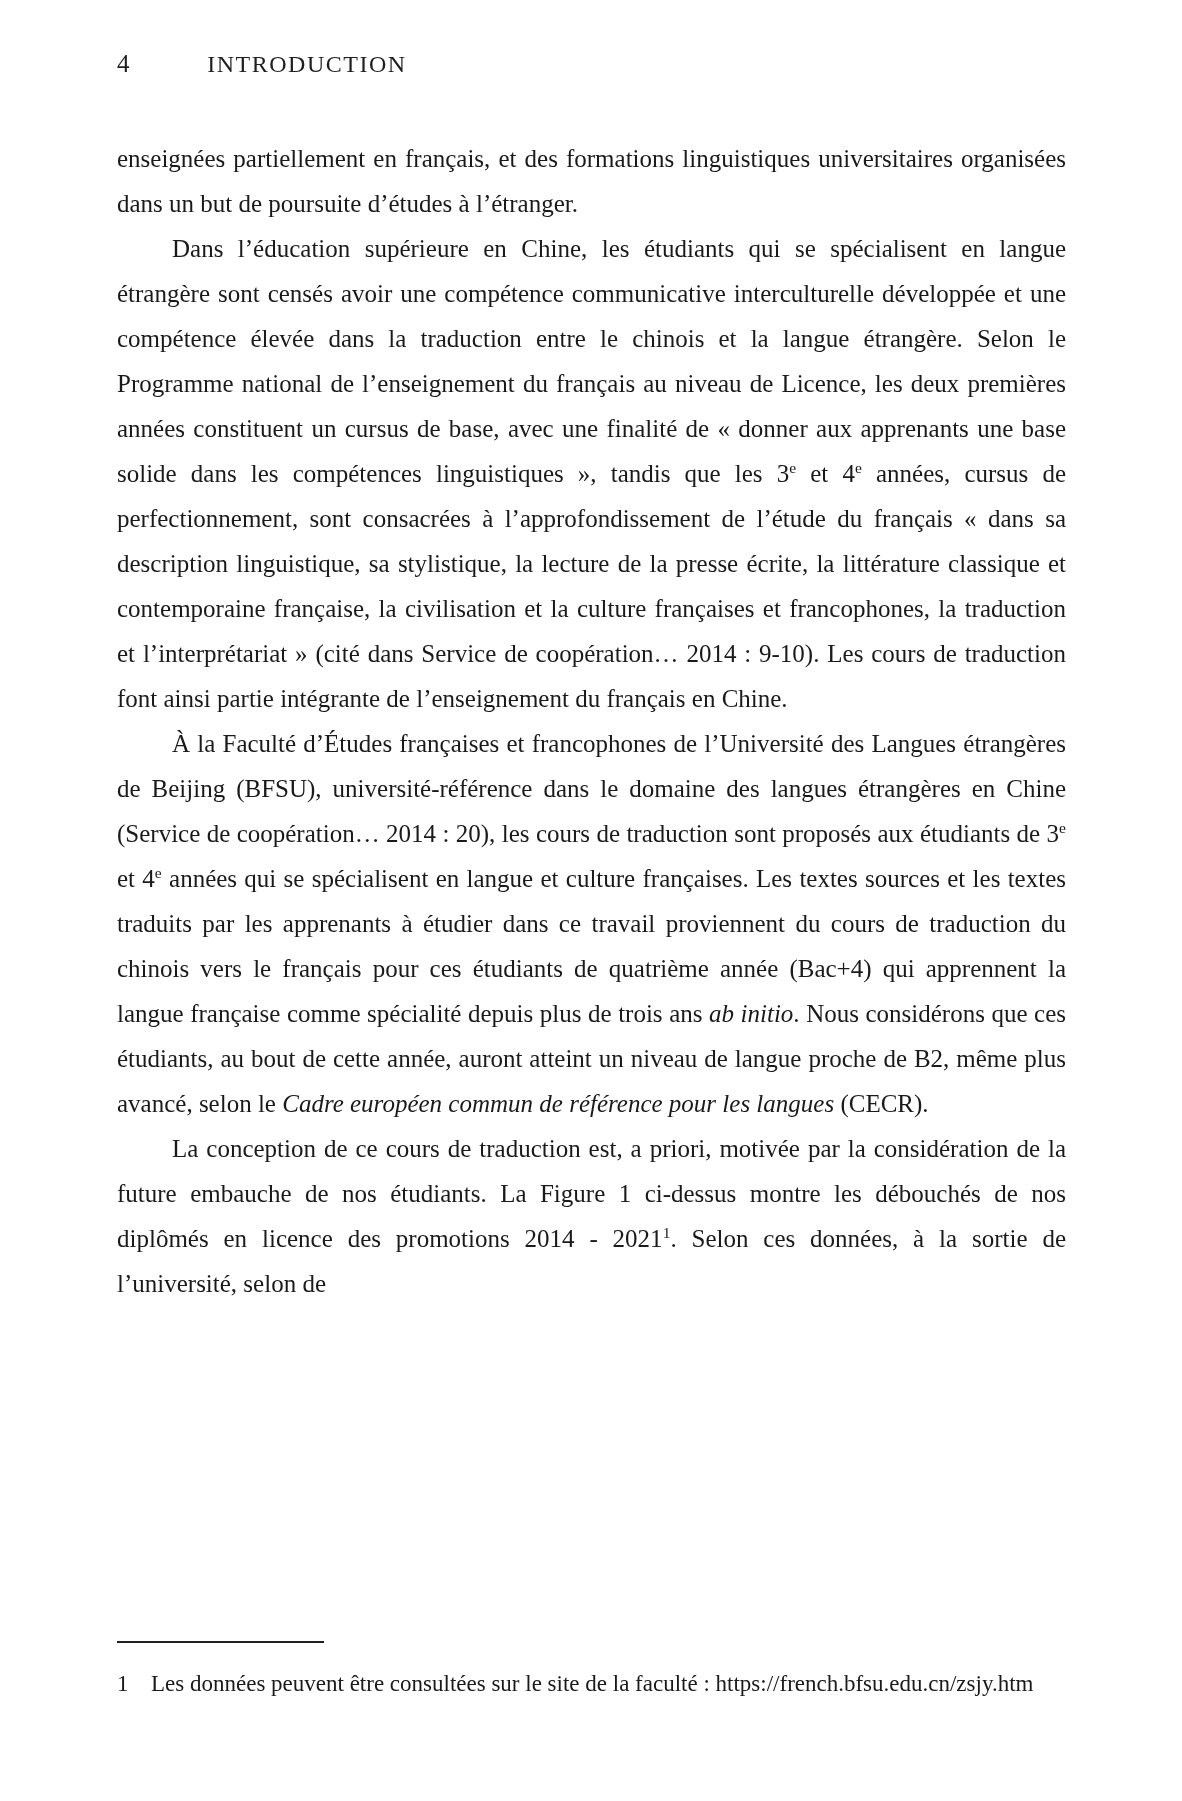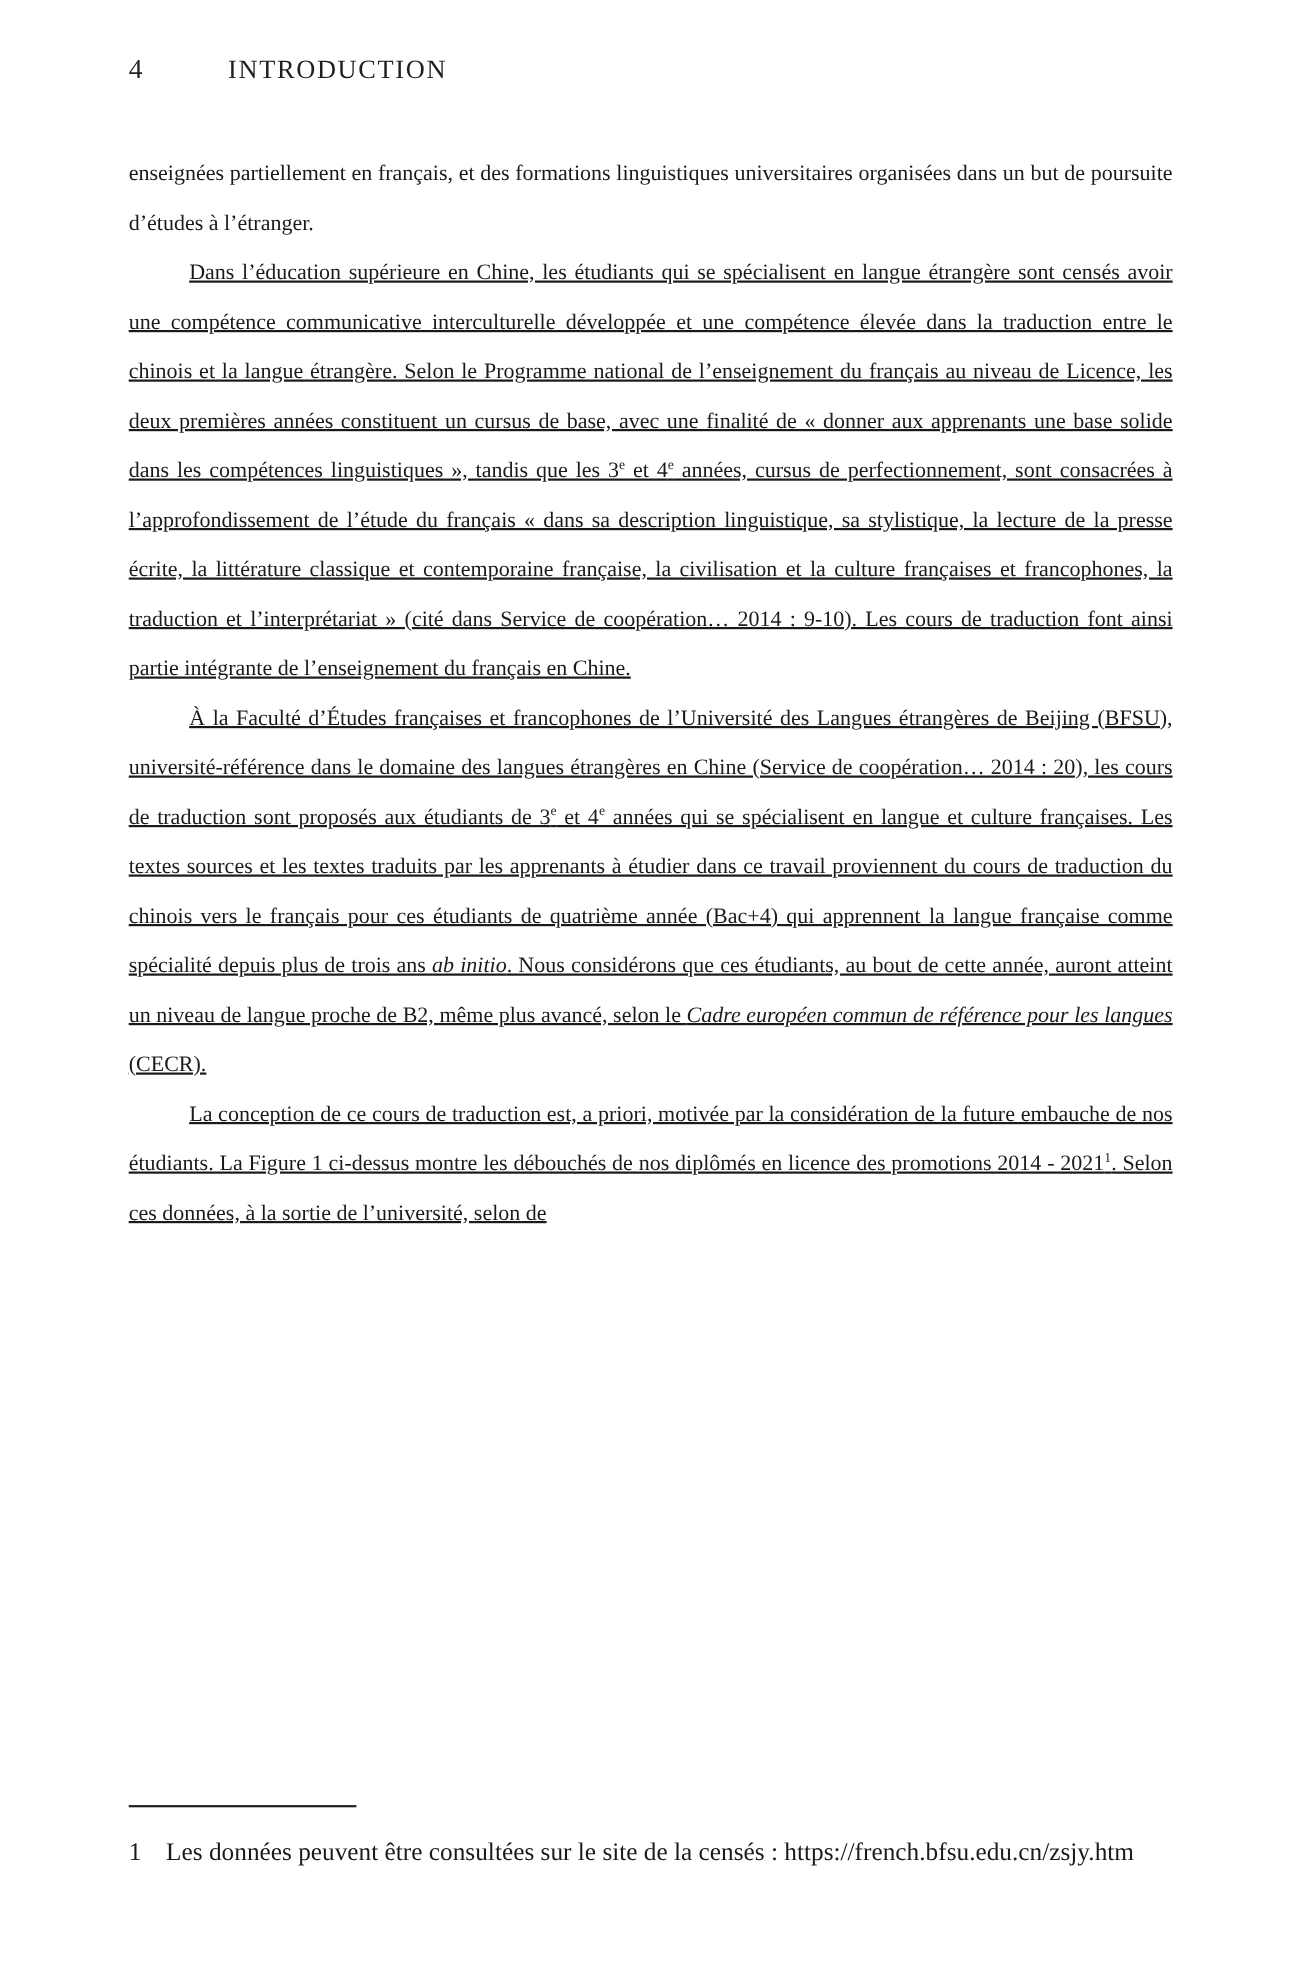--- a/index.html
+++ b/index.html
@@ -32,31 +32,30 @@
     display: inline-block;
     margin-left: 64px;
     letter-spacing: 1.5px;
     font-size: 24px;
   }
   .body-text {
     position: absolute;
     top: 136px;
     left: 117px;
     width: 949px;
-    font-size: 20px;
+    font-size: 25px;
     line-height: 45px;
     text-align: justify;
   }
   .para {
     margin: 0;
     padding: 0;
   }
   .para.indent {
     text-indent: 55px;
-    text-decoration: underline;
   }
   .para i {
     font-style: italic;
   }
   .para sup {
     font-size: 0.62em;
     line-height: 0;
     vertical-align: super;
   }
   .footnote-area {
@@ -98,17 +97,17 @@
       <p class="para"><span>enseignées partiellement en français, et des formations linguistiques universitaires organisées dans un but de poursuite d’études à l’étranger.</span></p>
       <p class="para indent"><span>Dans l’éducation supérieure en Chine, les étudiants qui se spécialisent en langue étrangère sont censés avoir une compétence communicative interculturelle développée et une compétence élevée dans la traduction entre le chinois et la langue étrangère. Selon le Programme national de l’enseignement du français au niveau de Licence, les deux premières années constituent un cursus de base, avec une finalité de « donner aux apprenants une base solide dans les compétences linguistiques », tandis que les 3</span><sup>e</sup><span> et 4</span><sup>e</sup><span> années, cursus de perfectionnement, sont consacrées à l’approfondissement de l’étude du français « dans sa description linguistique, sa stylistique, la lecture de la presse écrite, la littérature classique et contemporaine française, la civilisation et la culture françaises et francophones, la traduction et l’interprétariat » (cité dans Service de coopération… 2014 : 9-10). Les cours de traduction font ainsi partie intégrante de l’enseignement du français en Chine.</span></p>
       <p class="para indent"><span>À la Faculté d’Études françaises et francophones de l’Université des Langues étrangères de Beijing (BFSU), université-référence dans le domaine des langues étrangères en Chine (Service de coopération… 2014 : 20), les cours de traduction sont proposés aux étudiants de 3</span><sup>e</sup><span> et 4</span><sup>e</sup><span> années qui se spécialisent en langue et culture françaises. Les textes sources et les textes traduits par les apprenants à étudier dans ce travail proviennent du cours de traduction du chinois vers le français pour ces étudiants de quatrième année (Bac+4) qui apprennent la langue française comme spécialité depuis plus de trois ans </span><i>ab initio</i><span>. Nous considérons que ces étudiants, au bout de cette année, auront atteint un niveau de langue proche de B2, même plus avancé, selon le </span><i>Cadre européen commun de référence pour les langues</i><span> (CECR).</span></p>
       <p class="para indent"><span>La conception de ce cours de traduction est, a priori, motivée par la considération de la future embauche de nos étudiants. La Figure 1 ci-dessus montre les débouchés de nos diplômés en licence des promotions 2014 - 2021</span><sup>1</sup><span>. Selon ces données, à la sortie de l’université, selon de</span></p>
     </main>
 
   <footer class="footnote-area">
     <div class="footnote-rule"></div>
     <div class="footnote">
       <span class="footnote-number">1</span>
-      <span class="footnote-text">Les données peuvent être consultées sur le site de la censés : https://french.bfsu.edu.cn/zsjy.htm</span>
+      <span class="footnote-text">Les données peuvent être consultées sur le site de la faculté : https://french.bfsu.edu.cn/zsjy.htm</span>
     </div>
   </footer>
 
 </div>
 
 </body></html>

